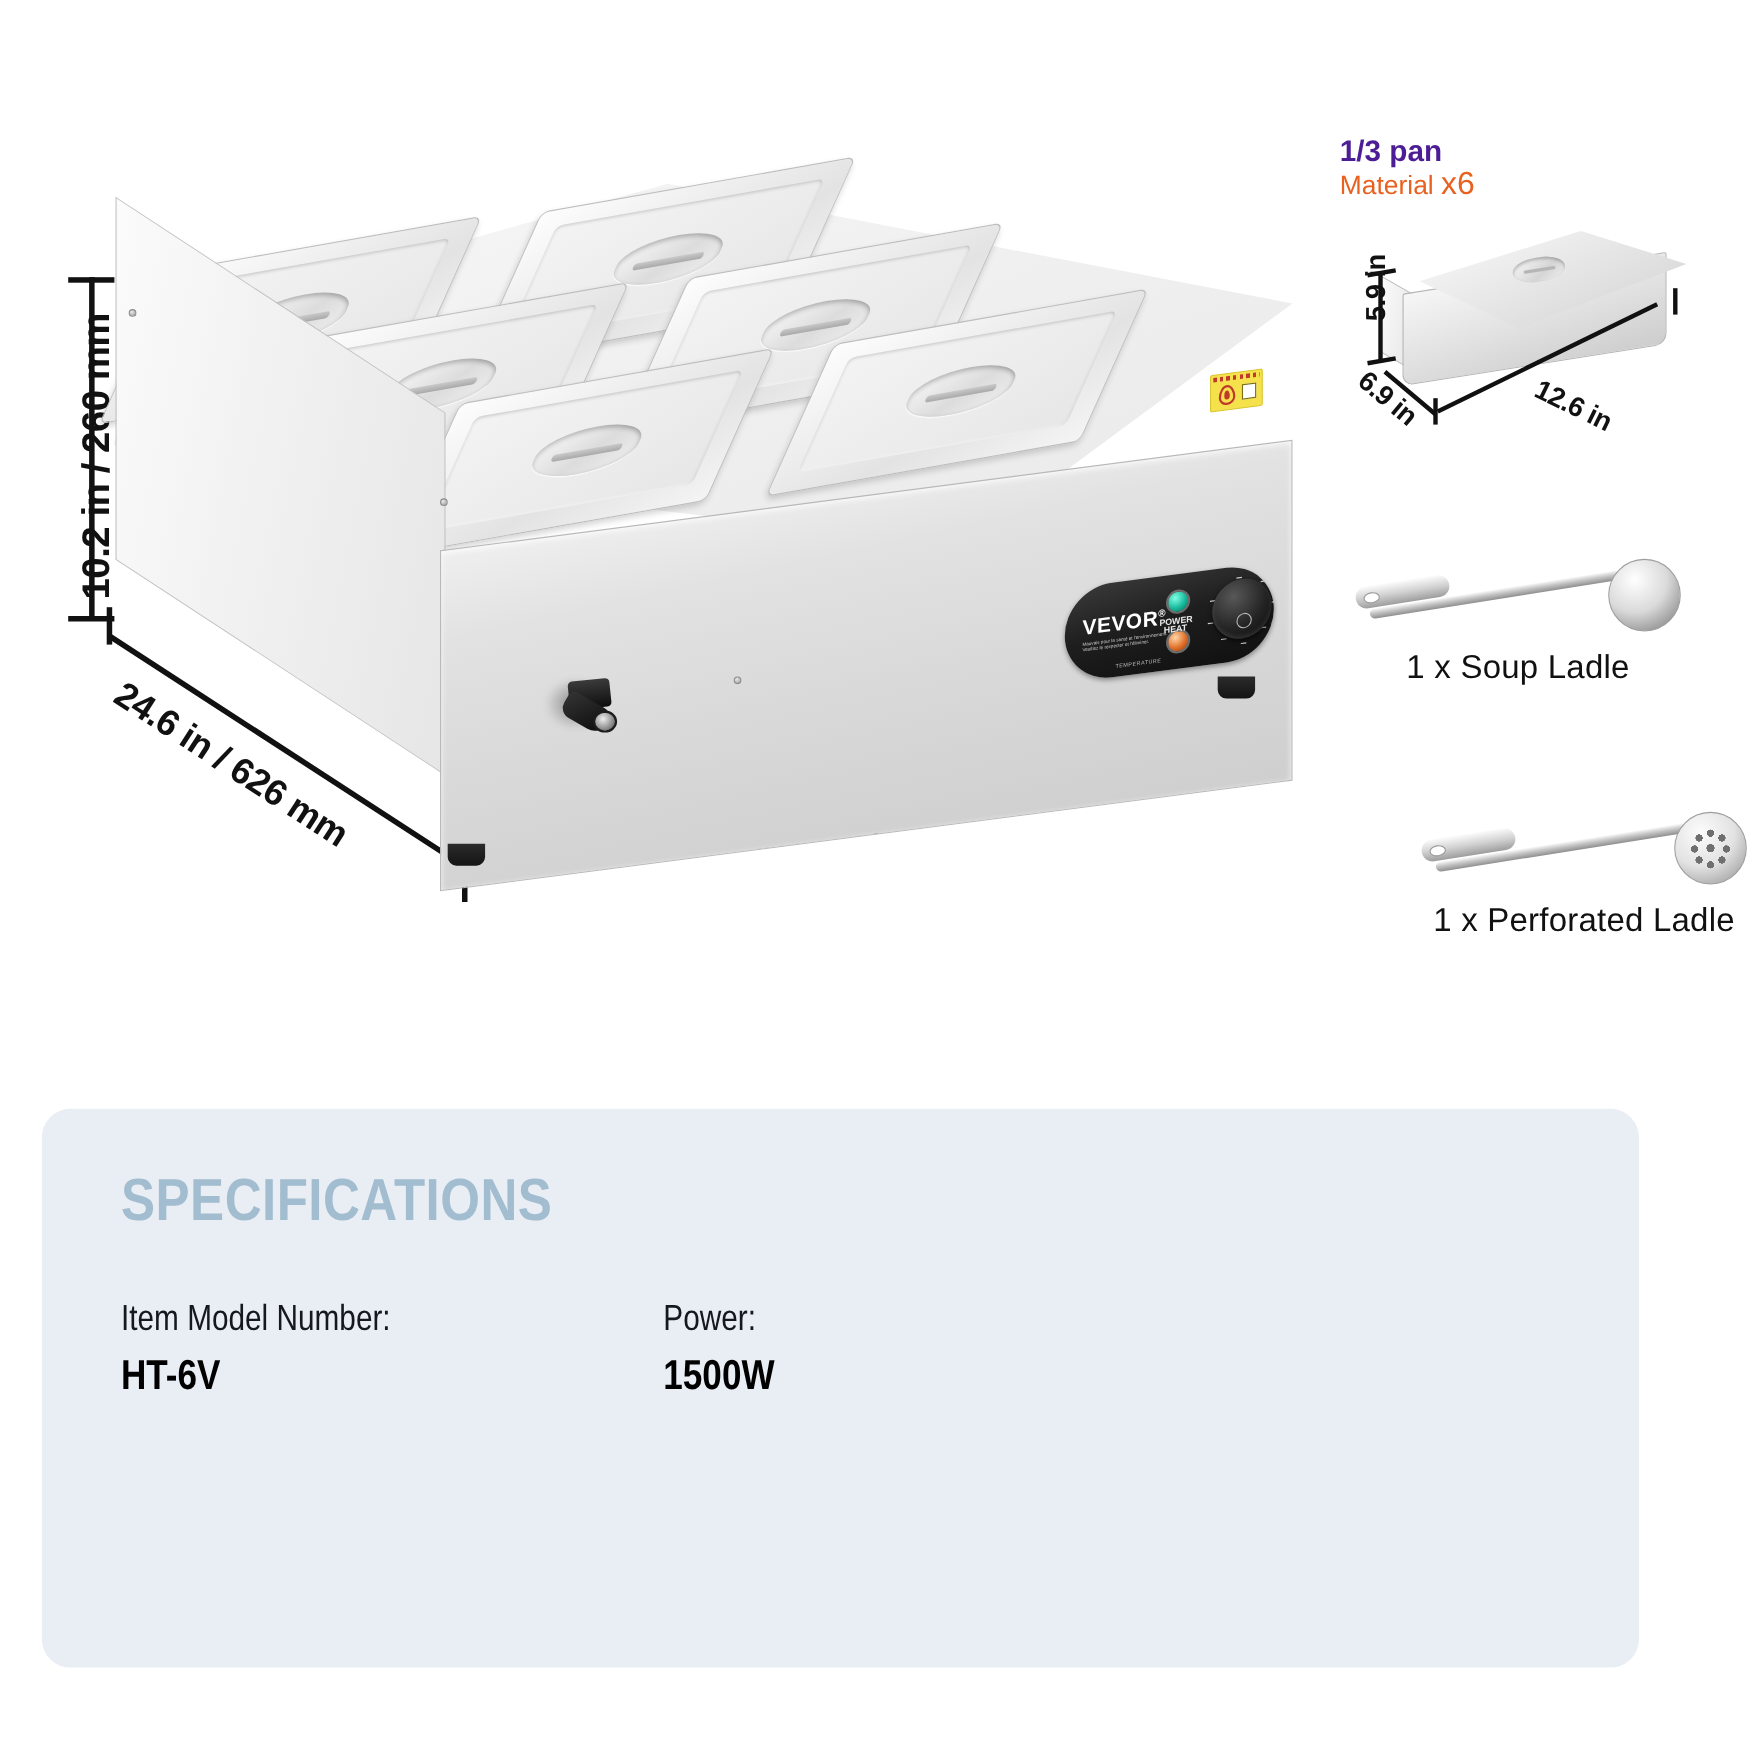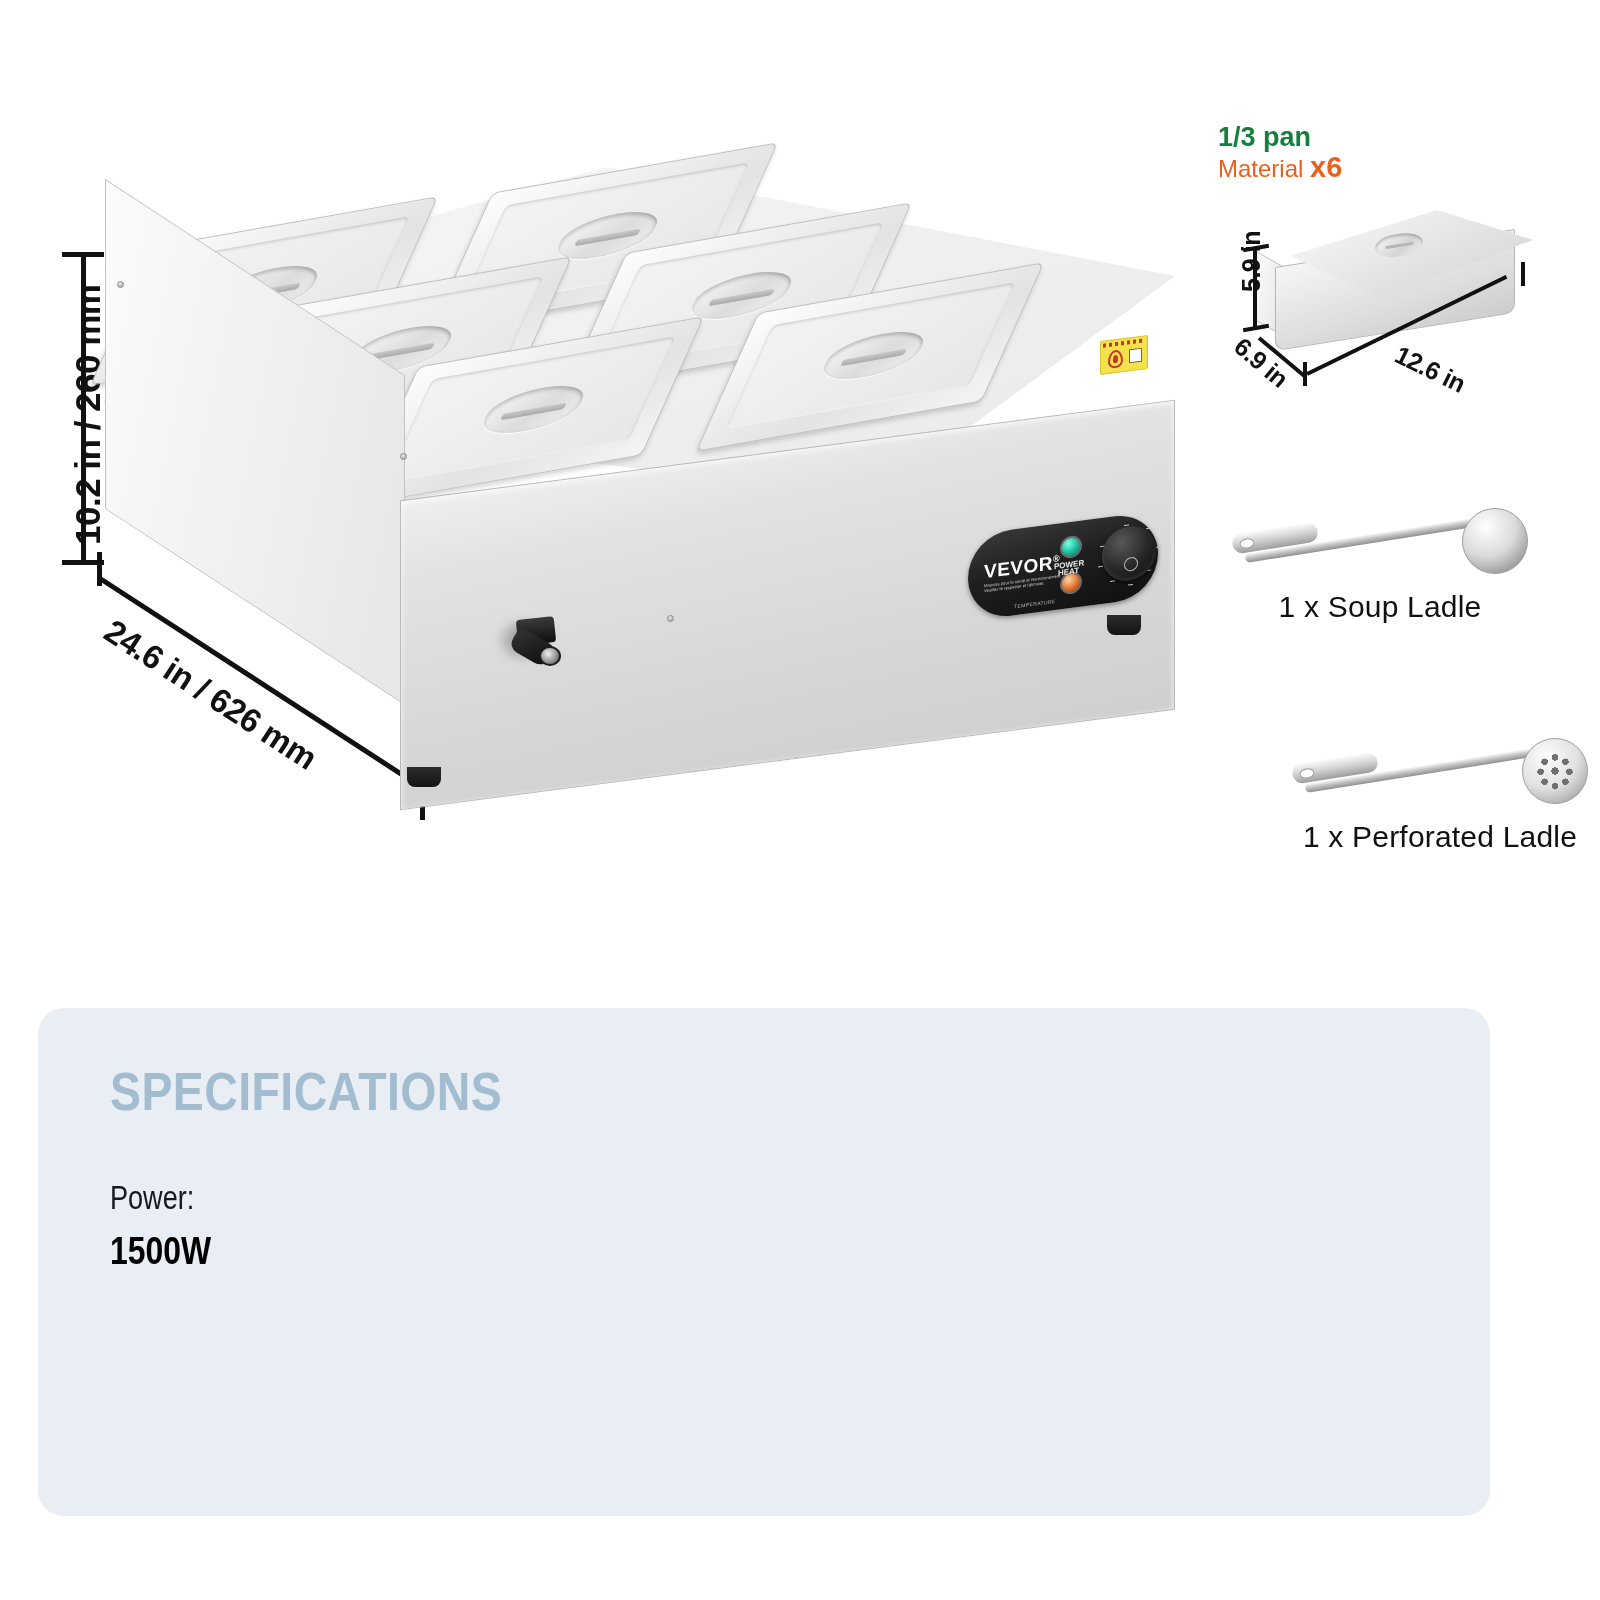--- a/index.html
+++ b/index.html
@@ -194,23 +194,23 @@
     content:""; position:absolute; left:3px; top:3px; width:5px; height:8px;
     background:#c0392b; border-radius:50% 50% 50% 50%/60% 60% 40% 40%;
   }
   .sticker .sq{
     position:absolute; right:5px; top:11px; width:13px; height:14px;
     border:1.4px solid #7a6a10; background:#fff;
   }
 
   
   #pan-cap{ position:absolute; left:1218px; top:122px; }
-  #pan-cap .l1{ font-size:27px; font-weight:bold; color:#15803d; line-height:30px; }
+  #pan-cap .l1{ font-size:27px; font-weight:bold; color:#4c1d95; line-height:30px; }
   #pan-cap .l2{ font-size:24px; color:#E8611E; line-height:30px; }
-  #pan-cap .l2 b{ font-size:29px; font-weight:bold; }
+  #pan-cap .l2 b{ font-size:29px; font-weight:normal; }
 
   
   #pan-illu{ position:absolute; left:1245px; top:200px; width:310px; height:190px; }
   .pan-box{
     position:absolute; left:30px; top:48px; width:240px; height:84px;
     background:linear-gradient(170deg,#f6f6f6,#dedede 60%,#cdcdcd);
     transform:skewY(-9deg);
     border:1px solid #b5b5b5; border-radius:2px 2px 10px 10px;
   }
   .pan-side{
@@ -443,20 +443,24 @@
         <span class="bowl perf"></span>
       </div>
       <div class="cap">1 x Perforated Ladle</div>
     </div>
   </div>
 
   <div id="specs">
     <h2>SPECIFICATIONS</h2>
     <div class="spec-grid">
 
+      <div>
+        <div class="spec-label">Item Model Number:</div>
+        <div class="spec-value">HT-6V</div>
+      </div>
 
       <div>
         <div class="spec-label">Power:</div>
         <div class="spec-value">1500W</div>
       </div>
     </div>
   </div>
 
 </div>
 

